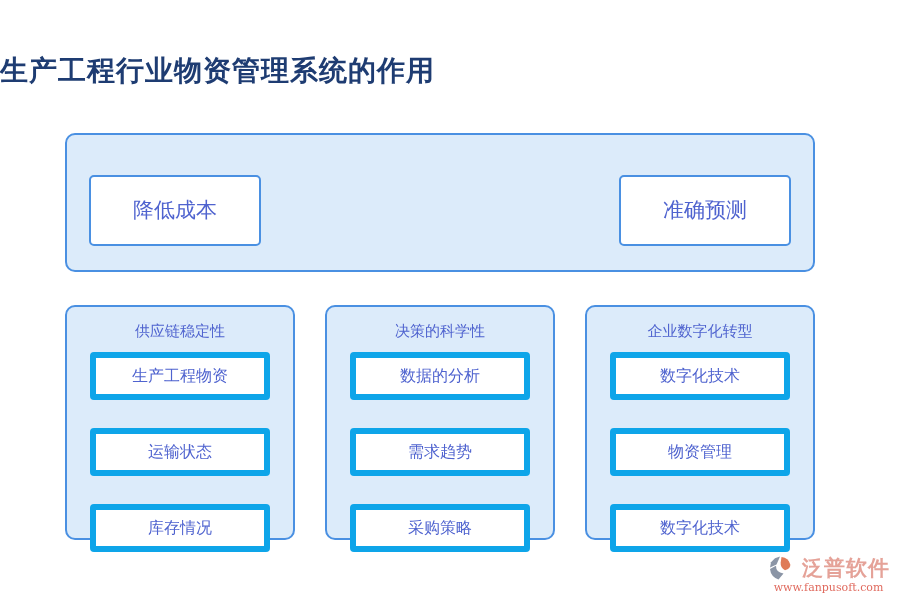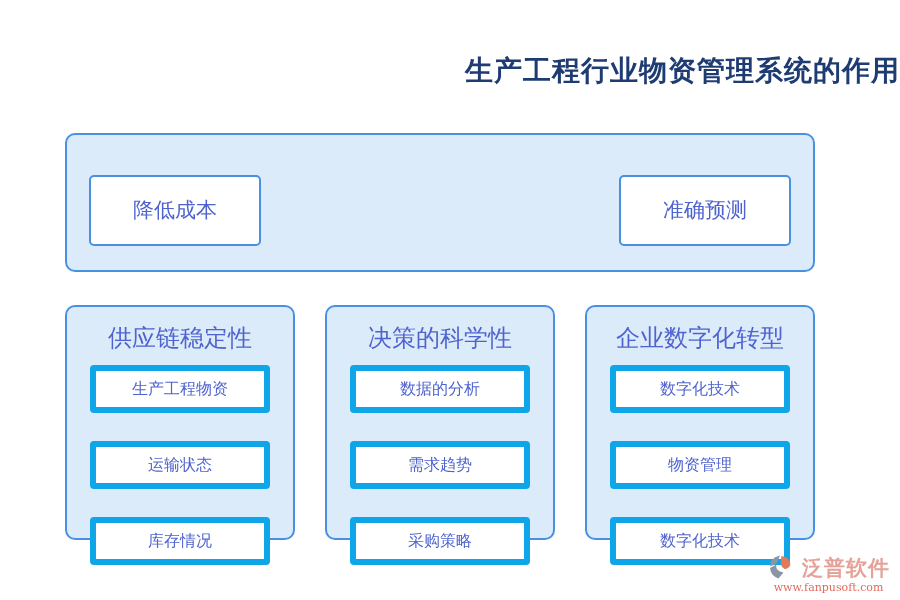--- a/index.html
+++ b/index.html
@@ -10,21 +10,21 @@
     background: #ffffff;
     overflow: hidden;
     font-family: "DejaVu Serif", "Liberation Serif", serif;
   }
   .main-title {
     position: absolute;
     top: 52px;
     left: 0;
     width: 100%;
     margin: 0;
-    text-align: right;
+    text-align: left;
     font-size: 28px;
     font-weight: bold;
     letter-spacing: 1px;
     color: #1e3c72;
   }
   .top-panel {
     position: absolute;
     left: 65px;
     top: 133px;
     width: 750px;
@@ -64,21 +64,21 @@
     width: 230px;
     height: 235px;
     box-sizing: border-box;
     background: #dcebfa;
     border: 2px solid #4a90e2;
     border-radius: 10px;
   }
   .panel-title {
     margin: 15px 0 11px;
     text-align: center;
-    font-size: 24px;
+    font-size: 15px;
     font-weight: normal;
     color: #4f63cf;
   }
   .panel-item {
     margin: 0 23px 28px;
     height: 48px;
     box-sizing: border-box;
     background: #ffffff;
     border: 6px solid #0ea5e9;
     border-radius: 4px;
@@ -89,20 +89,21 @@
     color: #4f63cf;
   }
   .brand-footer {
     position: absolute;
     right: 10px;
     bottom: 6px;
     text-align: center;
   }
   .brand-row {
     display: flex;
+    align-items: center;
     justify-content: flex-end;
     gap: 9px;
   }
   .brand-name {
     font-size: 21px;
     font-weight: bold;
     letter-spacing: 1px;
     color: #e5a298;
   }
   .brand-url {

